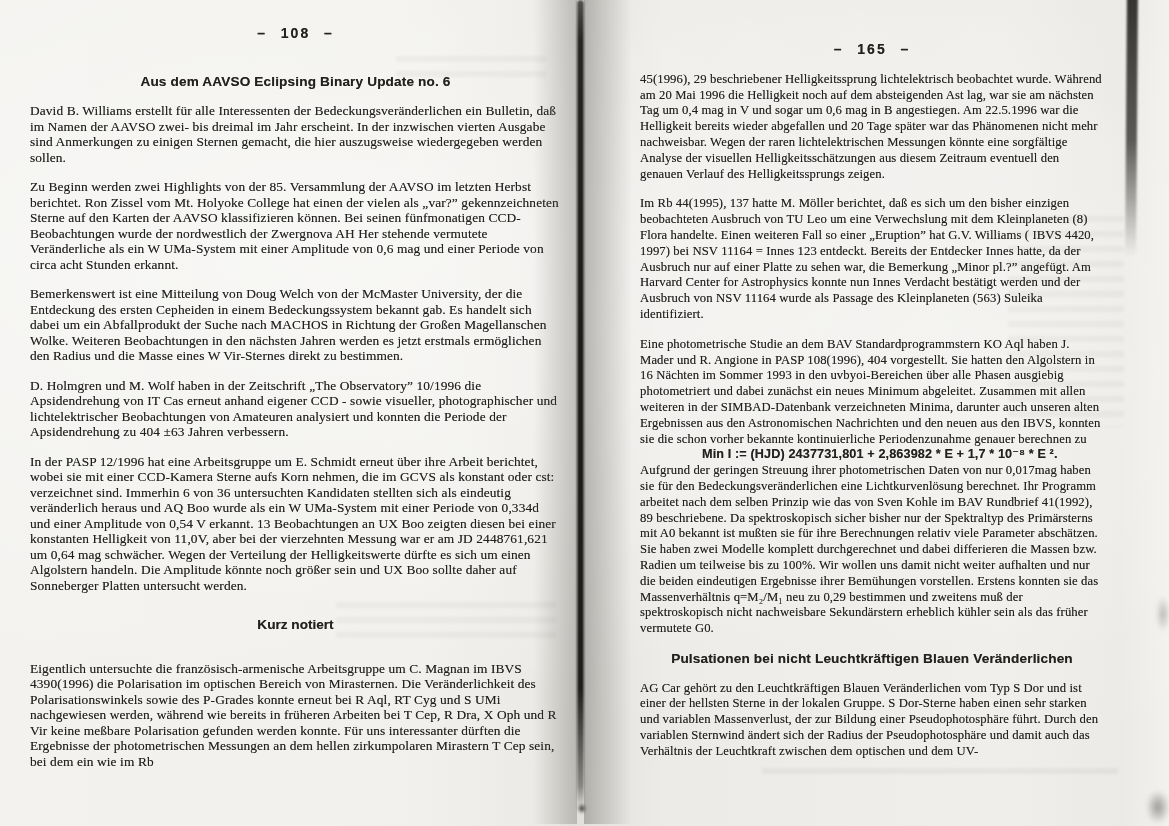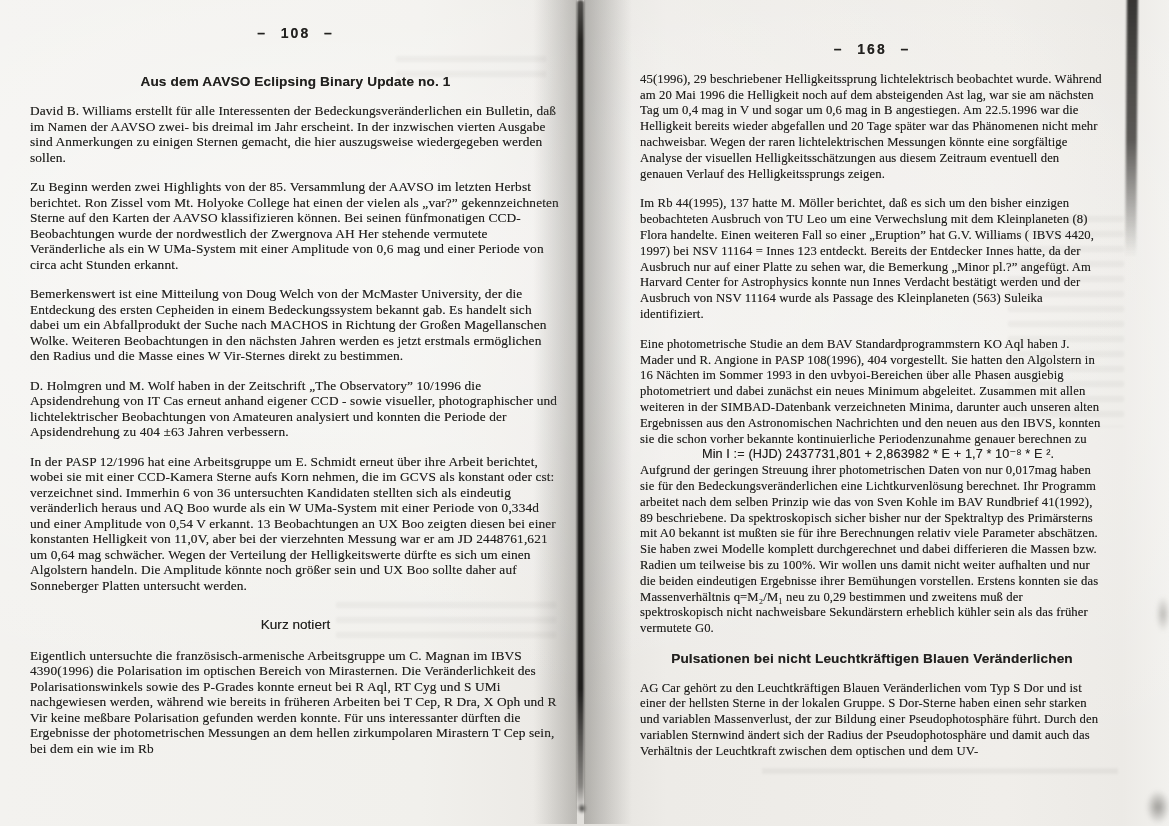--- a/index.html
+++ b/index.html
@@ -17,25 +17,25 @@
   .page-left{left:30px;top:26px;width:531px;font-size:13.4px;line-height:15.5px;}
   .page-right{left:640px;top:42px;width:464px;font-size:12.7px;line-height:15.8px;}
   .page p{margin:0 0 14px 0;text-align:left;letter-spacing:.1px;
     text-shadow:0 0 .5px rgba(25,25,22,.45);font-family:Liberation Serif, serif;}
   .pagenum{text-align:center;font-weight:bold;letter-spacing:2px;word-spacing:8px;
     font-size:14px;margin-bottom:32px;text-shadow:0 0 .5px rgba(25,25,22,.5);}
   .page-right .pagenum{margin-bottom:14px;}
   .heading{font-size:13.6px;font-weight:bold;text-align:center;margin:0 0 14px 0;
     letter-spacing:.15px;text-shadow:0 0 .5px rgba(25,25,22,.5);}
   .page-right .heading{margin-top:10px;}
-  .subheading{font-size:13.6px;font-weight:normal;text-align:center;margin:24px 0 15px 0;
+  .subheading{font-size:13.6px;font-weight:bold;text-align:center;margin:24px 0 28px 0;
     text-shadow:0 0 .5px rgba(25,25,22,.5);}
   .p-tight{margin-bottom:0 !important;}
   .formula{padding-left:62px;margin:0 0 0 0;letter-spacing:.1px;
-    text-shadow:0 0 .5px rgba(25,25,22,.45);}
+    text-shadow:0 0 .5px rgba(25,25,22,.45);font-weight:bold;}
   
   .gutter-shadow-l{position:absolute;left:533px;top:0;width:44px;height:824px;
     background:linear-gradient(90deg,rgba(110,108,102,0) 0%,rgba(110,108,102,.34) 100%);}
   .gutter-line{position:absolute;left:577px;top:0;width:7px;height:810px;
     border-radius:3px;filter:blur(1.1px);
     background:linear-gradient(180deg,#53514e 0%,#262522 5%,#1d1c1a 45%,#1f1e1c 85%,rgba(60,58,55,.55) 97%,rgba(60,58,55,0) 100%);}
   .gutter-tip{position:absolute;left:577px;top:803px;width:10px;height:11px;
     border-radius:50%;filter:blur(1px);
     background:radial-gradient(closest-side,rgba(30,29,27,.85),rgba(30,29,27,0));}
   .gutter-shadow-r{position:absolute;left:584px;top:0;width:48px;height:824px;
@@ -56,37 +56,37 @@
   .ghost-c{left:336px;top:598px;width:220px;height:46px;}
   .ghost-d{left:762px;top:764px;width:356px;height:13px;opacity:.07;}
 </style>
 </head>
 <body>
 
 <div class="scan">
 
   <div class="page page-left">
     <div class="pagenum">– 108 –</div>
-    <div class="heading">Aus dem AAVSO Eclipsing Binary Update no. 1</div>
+    <div class="heading">Aus dem AAVSO Eclipsing Binary Update no. 6</div>
     <p>David B. Williams erstellt für alle Interessenten der Bedeckungsveränderlichen ein Bulletin, daß im Namen der AAVSO zwei- bis dreimal im Jahr erscheint. In der inzwischen vierten Ausgabe sind Anmerkungen zu einigen Sternen gemacht, die hier auszugsweise wiedergegeben werden sollen.</p>
     <p>Zu Beginn werden zwei Highlights von der 85. Versammlung der AAVSO im letzten Herbst berichtet. Ron Zissel vom Mt. Holyoke College hat einen der vielen als „var?” gekennzeichneten Sterne auf den Karten der AAVSO klassifizieren können. Bei seinen fünfmonatigen CCD-Beobachtungen wurde der nordwestlich der Zwergnova AH Her stehende vermutete Veränderliche als ein W UMa-System mit einer Amplitude von 0,6 mag und einer Periode von circa acht Stunden erkannt.</p>
     <p>Bemerkenswert ist eine Mitteilung von Doug Welch von der McMaster University, der die Entdeckung des ersten Cepheiden in einem Bedeckungssystem bekannt gab. Es handelt sich dabei um ein Abfallprodukt der Suche nach MACHOS in Richtung der Großen Magellanschen Wolke. Weiteren Beobachtungen in den nächsten Jahren werden es jetzt erstmals ermöglichen den Radius und die Masse eines W Vir-Sternes direkt zu bestimmen.</p>
     <p>D. Holmgren und M. Wolf haben in der Zeitschrift „The Observatory” 10/1996 die Apsidendrehung von IT Cas erneut anhand eigener CCD - sowie visueller, photographischer und lichtelektrischer Beobachtungen von Amateuren analysiert und konnten die Periode der Apsidendrehung zu 404 ±63 Jahren verbessern.</p>
     <p>In der PASP 12/1996 hat eine Arbeitsgruppe um E. Schmidt erneut über ihre Arbeit berichtet, wobei sie mit einer CCD-Kamera Sterne aufs Korn nehmen, die im GCVS als konstant oder cst: verzeichnet sind. Immerhin 6 von 36 untersuchten Kandidaten stellten sich als eindeutig veränderlich heraus und AQ Boo wurde als ein W UMa-System mit einer Periode von 0,334d und einer Amplitude von 0,54 V erkannt. 13 Beobachtungen an UX Boo zeigten diesen bei einer konstanten Helligkeit von 11,0V, aber bei der vierzehnten Messung war er am JD 2448761,621 um 0,64 mag schwächer. Wegen der Verteilung der Helligkeitswerte dürfte es sich um einen Algolstern handeln. Die Amplitude könnte noch größer sein und UX Boo sollte daher auf Sonneberger Platten untersucht werden.</p>
     <div class="subheading">Kurz notiert</div>
     <p>Eigentlich untersuchte die französisch-armenische Arbeitsgruppe um C. Magnan im IBVS 4390(1996) die Polarisation im optischen Bereich von Mirasternen. Die Veränderlichkeit des Polarisationswinkels sowie des P-Grades konnte erneut bei R Aql, RT Cyg und S UMi nachgewiesen werden, während wie bereits in früheren Arbeiten bei T Cep, R Dra, X Oph und R Vir keine meßbare Polarisation gefunden werden konnte. Für uns interessanter dürften die Ergebnisse der photometrischen Messungen an dem hellen zirkumpolaren Mirastern T Cep sein, bei dem ein wie im Rb</p>
   </div>
 
   <div class="gutter-shadow-l"></div>
   <div class="gutter-line"></div>
   <div class="gutter-tip"></div>
   <div class="gutter-shadow-r"></div>
 
   <div class="page page-right">
-    <div class="pagenum">– 168 –</div>
+    <div class="pagenum">– 165 –</div>
     <p>45(1996), 29 beschriebener Helligkeitssprung lichtelektrisch beobachtet wurde. Während am 20 Mai 1996 die Helligkeit noch auf dem absteigenden Ast lag, war sie am nächsten Tag um 0,4 mag in V und sogar um 0,6 mag in B angestiegen. Am 22.5.1996 war die Helligkeit bereits wieder abgefallen und 20 Tage später war das Phänomenen nicht mehr nachweisbar. Wegen der raren lichtelektrischen Messungen könnte eine sorgfältige Analyse der visuellen Helligkeitsschätzungen aus diesem Zeitraum eventuell den genauen Verlauf des Helligkeitssprungs zeigen.</p>
     <p>Im Rb 44(1995), 137 hatte M. Möller berichtet, daß es sich um den bisher einzigen beobachteten Ausbruch von TU Leo um eine Verwechslung mit dem Kleinplaneten (8) Flora handelte. Einen weiteren Fall so einer „Eruption” hat G.V. Williams ( IBVS 4420, 1997) bei NSV 11164 = Innes 123 entdeckt. Bereits der Entdecker Innes hatte, da der Ausbruch nur auf einer Platte zu sehen war, die Bemerkung „Minor pl.?” angefügt. Am Harvard Center for Astrophysics konnte nun Innes Verdacht bestätigt werden und der Ausbruch von NSV 11164 wurde als Passage des Kleinplaneten (563) Suleika identifiziert.</p>
     <p class="p-tight">Eine photometrische Studie an dem BAV Standardprogrammstern KO Aql haben J. Mader und R. Angione in PASP 108(1996), 404 vorgestellt. Sie hatten den Algolstern in 16 Nächten im Sommer 1993 in den uvbyoi-Bereichen über alle Phasen ausgiebig photometriert und dabei zunächst ein neues Minimum abgeleitet. Zusammen mit allen weiteren in der SIMBAD-Datenbank verzeichneten Minima, darunter auch unseren alten Ergebnissen aus den Astronomischen Nachrichten und den neuen aus den IBVS, konnten sie die schon vorher bekannte kontinuierliche Periodenzunahme genauer berechnen zu</p>
     <div class="formula">Min I := (HJD) 2437731,801 + 2,863982 * E + 1,7 * 10⁻⁸ * E ².</div>
     <p>Aufgrund der geringen Streuung ihrer photometrischen Daten von nur 0,017mag haben sie für den Bedeckungsveränderlichen eine Lichtkurvenlösung berechnet. Ihr Programm arbeitet nach dem selben Prinzip wie das von Sven Kohle im BAV Rundbrief 41(1992), 89 beschriebene. Da spektroskopisch sicher bisher nur der Spektraltyp des Primärsterns mit A0 bekannt ist mußten sie für ihre Berechnungen relativ viele Parameter abschätzen. Sie haben zwei Modelle komplett durchgerechnet und dabei differieren die Massen bzw. Radien um teilweise bis zu 100%. Wir wollen uns damit nicht weiter aufhalten und nur die beiden eindeutigen Ergebnisse ihrer Bemühungen vorstellen. Erstens konnten sie das Massenverhältnis q=M₂/M₁ neu zu 0,29 bestimmen und zweitens muß der spektroskopisch nicht nachweisbare Sekundärstern erheblich kühler sein als das früher vermutete G0.</p>
     <div class="heading">Pulsationen bei nicht Leuchtkräftigen Blauen Veränderlichen</div>
     <p>AG Car gehört zu den Leuchtkräftigen Blauen Veränderlichen vom Typ S Dor und ist einer der hellsten Sterne in der lokalen Gruppe. S Dor-Sterne haben einen sehr starken und variablen Massenverlust, der zur Bildung einer Pseudophotosphäre führt. Durch den variablen Sternwind ändert sich der Radius der Pseudophotosphäre und damit auch das Verhältnis der Leuchtkraft zwischen dem optischen und dem UV-</p>
   </div>
 
   <div class="edge-band"></div>

